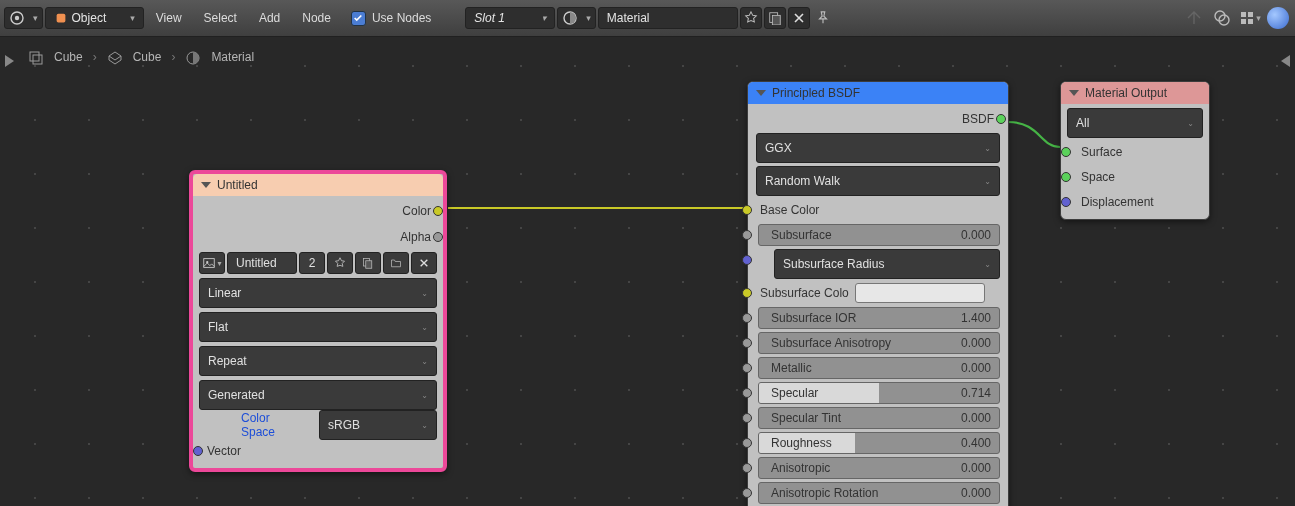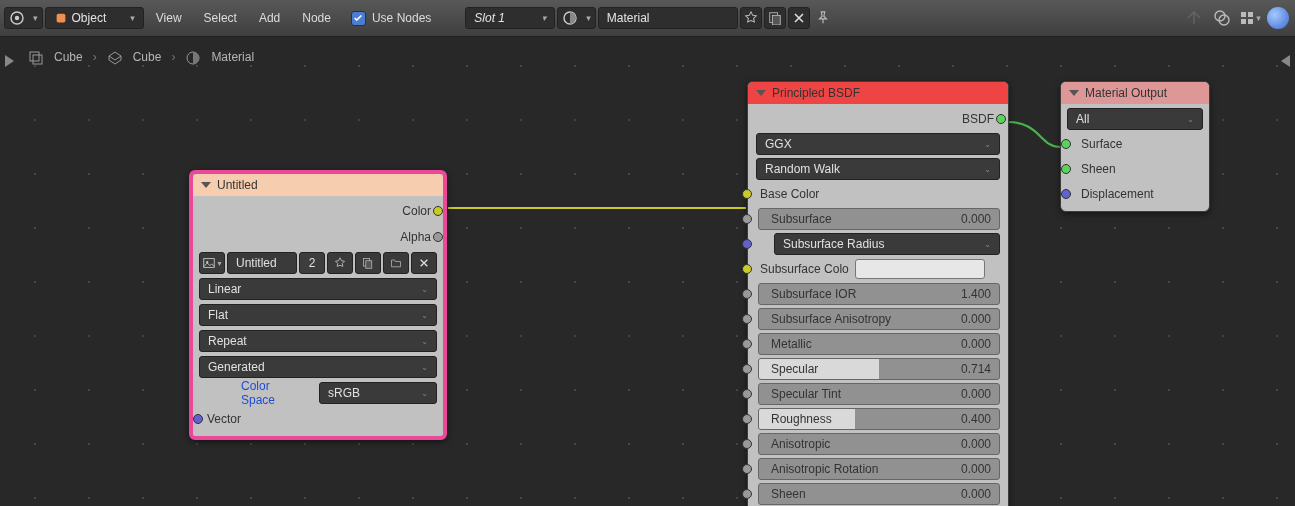--- a/index.html
+++ b/index.html
@@ -47,21 +47,21 @@
   .tri.left { left: 5px; top: 55px; border-left: 9px solid #888; }
   .tri.right { right: 5px; top: 55px; border-right: 9px solid #888; }
 
   
   .node { position: absolute; background: #c1c1c1; border-radius: 6px;
     border: 1px solid #3c3c3c; box-shadow: 0 2px 6px rgba(0,0,0,.5); }
   .node.selected { border: 4px solid #ec4899; }
   .node-header { height: 22px; border-radius: 5px 5px 0 0; display: flex;
     align-items: center; padding: 0 8px; gap: 6px; color: #333; font-weight: 500; }
   .node-header.sel { background: #f7cdb0; }
-  .node-header.pink { background: #ef4444; }
+  .node-header.pink { background: #3b82f6; }
   .node-header.red { background: #dd9797; }
   .chev { display: inline-block; width: 0; height: 0; border-left: 5px solid transparent;
     border-right: 5px solid transparent; border-top: 6px solid #555; }
   .node-body { padding: 4px 6px 6px; display: flex; flex-direction: column; gap: 4px; }
 
   .row { display: flex; align-items: center; height: 22px; }
   .row.right { justify-content: flex-end; padding-right: 6px; color: #333; }
   .row.left { justify-content: flex-start; padding-left: 6px; color: #333; }
   .socket { position: absolute; width: 10px; height: 10px; border-radius: 50%;
     border: 1px solid #333; }
@@ -73,21 +73,21 @@
   .socket.green { background: #5bd25b; }
 
   
   .inner-row { display: flex; gap: 2px; height: 22px; }
   .darkbtn { background: #3a3a3a; color: #e0e0e0; border: 1px solid #222;
     border-radius: 3px; height: 22px; display: flex; align-items: center;
     padding: 0 8px; flex: 1; cursor: pointer; }
   .darkbtn.small { flex: none; width: 26px; justify-content: center; padding: 0; }
   .lighttxt { color: #1d4ed8; padding-left: 2px; padding-right: 6px; margin-left: 40px; }
   .dropdown { background: #3a3a3a; color: #e0e0e0; border: 1px solid #222;
-    border-radius: 3px; height: 22px; display: flex; align-items: center;
+    border-radius: 3px; height: 30px; display: flex; align-items: center;
     padding: 0 8px; cursor: pointer; }
   .dropdown .dd-chev { margin-left: auto; font-size: 8px; color: #888; }
   .numcell { background: #3d3d3d; color: #e0e0e0; border: 1px solid #222;
     border-radius: 3px; height: 22px; display: flex; align-items: center;
     justify-content: center; width: 26px; }
 
   
   .pfield { position: relative; display: flex; align-items: center; height: 22px;
     background: #919191; border: 1px solid #666; border-radius: 3px;
     padding: 0 8px; color: #333; }
@@ -450,20 +450,20 @@
     <div class="dropdown">
       <span>All</span>
         <span class="dd-chev">⌄</span>
     </div>
     <div class="row left" style="position:relative;">
       <span class="socket in green" style="top:6px;"></span>
       <span style="padding-left:8px;">Surface</span>
     </div>
     <div class="row left" style="position:relative;">
       <span class="socket in green" style="top:6px;"></span>
-      <span style="padding-left:8px;">Sheen</span>
+      <span style="padding-left:8px;">Space</span>
     </div>
     <div class="row left" style="position:relative;">
       <span class="socket in purple" style="top:6px;"></span>
       <span style="padding-left:8px;">Displacement</span>
     </div>
   </div>
 </div>
 
 </body></html>

